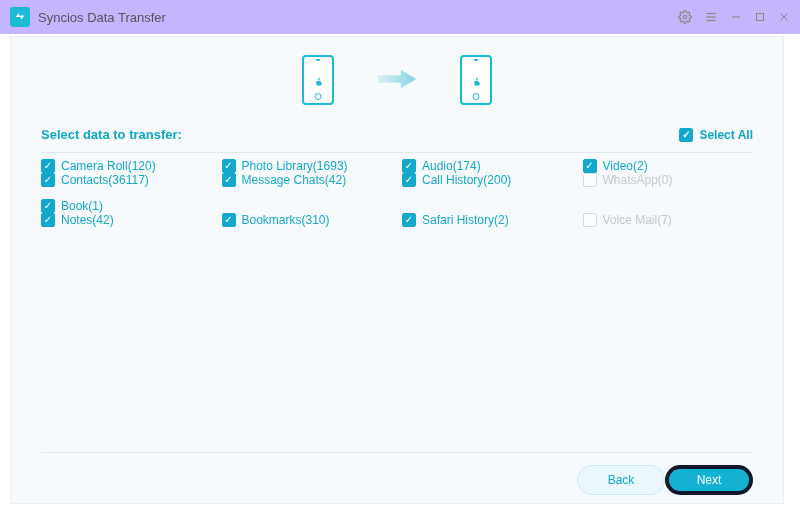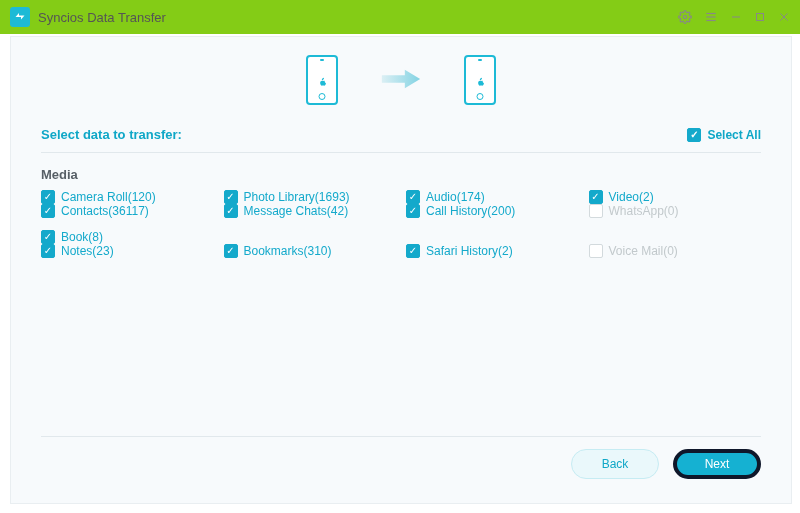--- a/index.html
+++ b/index.html
@@ -9,39 +9,39 @@
     width: 800px;
     height: 513px;
     font-size: 12px;
     color: #666;
   }
   .titlebar {
     height: 34px;
     display: flex;
     align-items: center;
     padding: 0 10px;
-    background: #84cc16;
+    background: #c4b5fd;
   }
   .logo {
     width: 20px; height: 20px;
     background: #1dbad6;
     border-radius: 3px;
     display: flex; align-items: center; justify-content: center;
     margin-right: 8px;
   }
   .logo svg { width: 12px; height: 12px; }
   .title { color: #555; font-size: 13px; }
   .winctrls { margin-left: auto; display: flex; align-items: center; gap: 12px; color: #888; }
   .winctrls span { cursor: pointer; display:inline-flex; }
   .main {
-    margin: 2px 8px 8px 10px;
+    margin: 2px 16px 8px 10px;
     background: #f7fafc;
     border: 1px solid #e9eef1;
     height: 468px;
-    padding: 14px 30px 24px 30px;
+    padding: 14px 30px 8px 30px;
     display:flex;
     flex-direction:column;
   }
   .devices {
     display: flex;
     align-items: center;
     justify-content: center;
     gap: 40px;
     padding: 4px 0 14px 0;
   }
@@ -82,21 +82,21 @@
   .cb {
     width:14px; height:14px; border:1px solid #14a9cb;
     display:inline-flex; align-items:center; justify-content:center;
     background:#14a9cb; color:#fff; border-radius:2px; font-size:10px; line-height:1;
   }
   .item.disabled .cb { border-color:#d3dadd; background:#fff; color:transparent; }
   .footer {
     margin-top:auto;
     padding-top:12px;
     border-top:1px solid #e1e8ec;
-    display:flex; justify-content:flex-end; gap:14px;
+    display:flex; justify-content:flex-end; gap:0;
   }
   .btn {
     width:88px; height:30px; border-radius:15px;
     display:flex; align-items:center; justify-content:center;
     font-size:12px; cursor:pointer;
   }
   .btn-back { background:#eaf8fb; color:#0fa7c7; border:1px solid #c6ecf3; }
   .btn-next { background:#15b1d2; color:#fff; border:4px solid #0f172a; }
 </style>
 </head>
@@ -169,21 +169,20 @@
 
   <div class="selrow">
     <div class="seltitle">Select data to transfer:</div>
     <div class="selall">
       <span class="cb">✓</span>
       <span>Select All</span>
     </div>
   </div>
   <hr class="sep">
 
-  <div class="section-title">Media</div>
   <div class="grid">
     <div class="item">
         <span class="cb">✓</span>
         <span>Camera Roll(120)</span>
       </div>
     <div class="item">
         <span class="cb">✓</span>
         <span>Photo Library(1693)</span>
       </div>
     <div class="item">
@@ -208,40 +207,40 @@
     <div class="item">
         <span class="cb">✓</span>
         <span>Call History(200)</span>
       </div>
     <div class="item disabled">
         <span class="cb"></span>
         <span>WhatsApp(0)</span>
       </div>
     <div class="item">
         <span class="cb">✓</span>
-        <span>Book(8)</span>
+        <span>Book(1)</span>
       </div>
   </div>
 
   <div class="grid">
     <div class="item">
         <span class="cb">✓</span>
-        <span>Notes(23)</span>
+        <span>Notes(42)</span>
       </div>
     <div class="item">
         <span class="cb">✓</span>
         <span>Bookmarks(310)</span>
       </div>
     <div class="item">
         <span class="cb">✓</span>
         <span>Safari History(2)</span>
       </div>
     <div class="item disabled">
         <span class="cb"></span>
-        <span>Voice Mail(0)</span>
+        <span>Voice Mail(7)</span>
       </div>
   </div>
 
   <div class="footer">
     <div class="btn btn-back">Back</div>
     <div class="btn btn-next">Next</div>
   </div>
 </div>
 
 </body></html>

